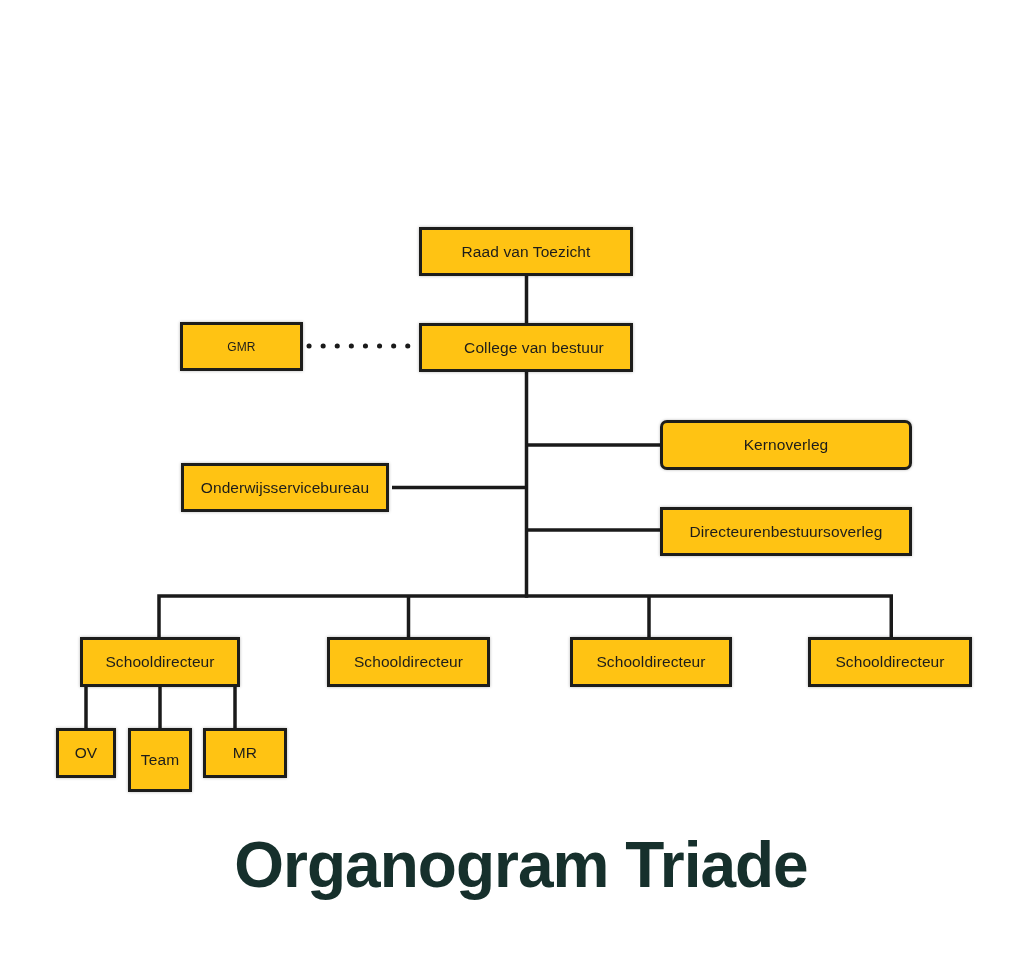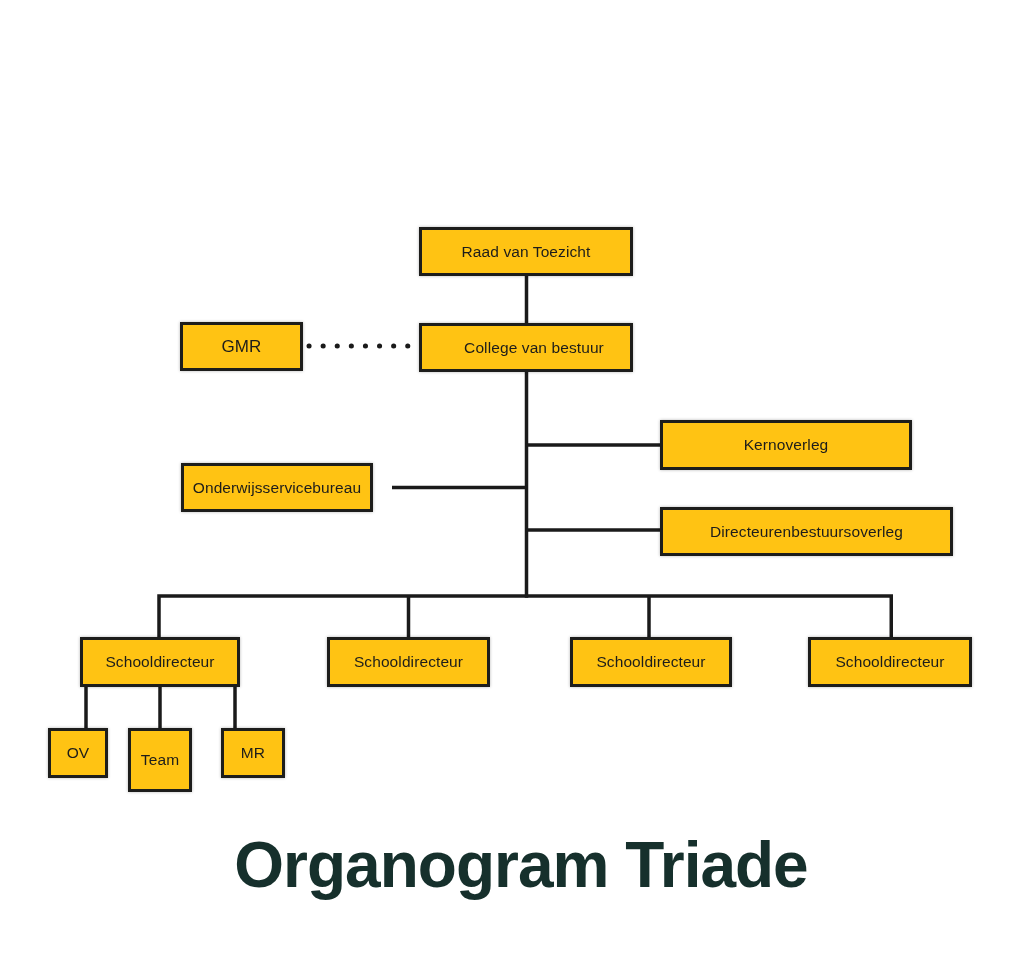--- a/index.html
+++ b/index.html
@@ -41,21 +41,21 @@
     align-items: center;
     justify-content: center;
     text-align: center;
     font-weight: normal;
     font-size: 15.5px;
     color: var(--node-text, #1d1d1b);
     box-shadow: 0 0 3px rgba(0,0,0,0.28);
     letter-spacing: 0.1px;
   }
   .node.small {
-    font-size: 17px;
+    font-size: 12px;
   }
   #title {
     position: absolute;
     left: 0;
     right: 0;
     top: 830px;
     padding-left: 12px;
     text-align: center;
     font-size: 64px;
     line-height: 70px;
@@ -92,35 +92,35 @@
 
     <line class="edge dotted" x1="309" y1="346" x2="413" y2="346"></line>
   </svg>
 
   <div class="node" style="left:419px; top:227px; width:214px; height:49px;">Raad van Toezicht</div>
 
   <div class="node small" style="left:180px; top:322px; width:123px; height:49px;">GMR</div>
 
   <div class="node" style="left:419px; top:323px; width:214px; height:49px;padding-left:16px;">College van bestuur</div>
 
-  <div class="node" style="left:660px; top:420px; width:252px; height:50px;">Kernoverleg</div>
+  <div class="node" style="left:660px; top:420px; width:252px; height:50px;border-radius:7px;">Kernoverleg</div>
 
-  <div class="node" style="left:181px; top:463px; width:192px; height:49px;">Onderwijsservicebureau</div>
+  <div class="node" style="left:181px; top:463px; width:208px; height:49px;">Onderwijsservicebureau</div>
 
-  <div class="node" style="left:660px; top:507px; width:293px; height:49px;">Directeurenbestuursoverleg</div>
+  <div class="node" style="left:660px; top:507px; width:252px; height:49px;">Directeurenbestuursoverleg</div>
 
   <div class="node" style="left:80px; top:637px; width:160px; height:50px;">Schooldirecteur</div>
 
   <div class="node" style="left:327px; top:637px; width:163px; height:50px;">Schooldirecteur</div>
 
   <div class="node" style="left:570px; top:637px; width:162px; height:50px;">Schooldirecteur</div>
 
   <div class="node" style="left:808px; top:637px; width:164px; height:50px;">Schooldirecteur</div>
 
-  <div class="node" style="left:48px; top:728px; width:60px; height:50px;">OV</div>
+  <div class="node" style="left:56px; top:728px; width:60px; height:50px;">OV</div>
 
   <div class="node" style="left:128px; top:728px; width:64px; height:64px;">Team</div>
 
-  <div class="node" style="left:221px; top:728px; width:64px; height:50px;">MR</div>
+  <div class="node" style="left:203px; top:728px; width:84px; height:50px;">MR</div>
 
   <div id="title">Organogram Triade</div>
 
 </div>
 
 </body></html>

